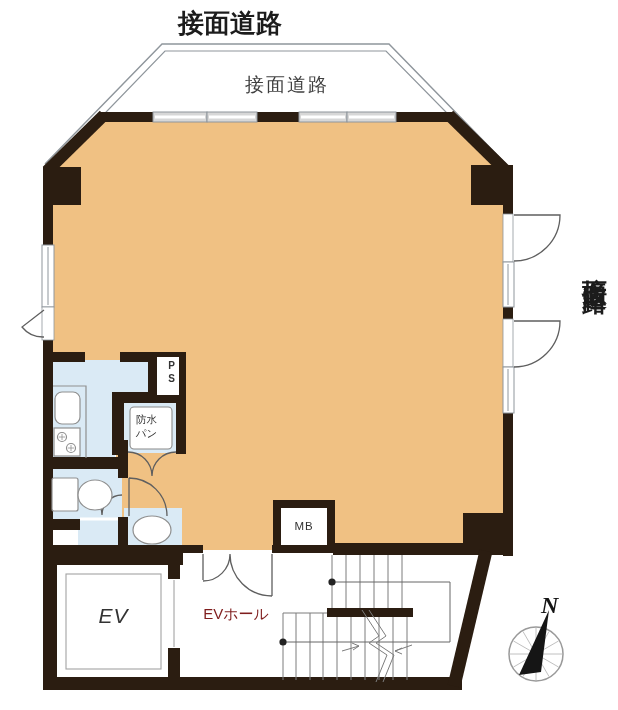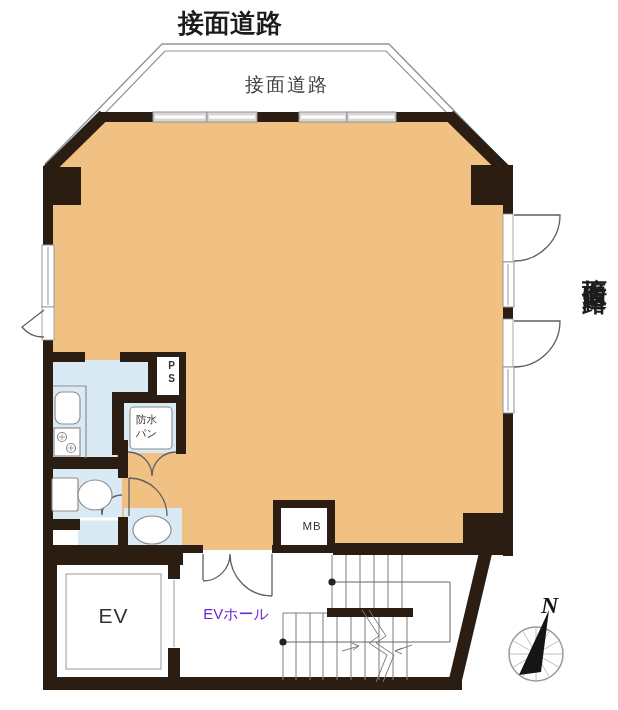--- a/index.html
+++ b/index.html
@@ -19,23 +19,23 @@
   .walk{stroke:#666;stroke-width:1;fill:none;}
   .lbl{position:absolute;color:#2b2b2b;white-space:nowrap;}
   .lbl-road-top{left:115px;top:6px;width:230px;text-align:center;font-size:26px;font-weight:700;color:var(--text);}
   .lbl-road-right{left:574px;top:258px;width:38px;font-size:25px;font-weight:700;color:var(--text);
       writing-mode:vertical-rl;text-orientation:upright;letter-spacing:4px;}
   .lbl-balcony{left:207px;top:72px;width:160px;text-align:center;font-size:19px;color:#3f3f3f;letter-spacing:2px;}
   .lbl-ps{left:159px;top:360px;width:18px;font-size:10px;font-weight:600;color:#333;
       writing-mode:vertical-rl;text-orientation:upright;letter-spacing:2px;text-align:center;}
   .lbl-bousui{left:132px;top:412px;width:29px;font-size:10.5px;line-height:1.35;color:#333;
       text-align:center;white-space:normal;word-break:break-all;}
-  .lbl-mb{left:288px;top:520px;width:48px;text-align:center;font-size:11.5px;color:#333;letter-spacing:1px;}
-  .lbl-ev{left:66px;top:604px;width:95px;text-align:center;font-size:21px;color:#333;letter-spacing:1px;}
-  .lbl-evhall{left:192px;top:605px;width:88px;text-align:center;font-size:15px;color:#6d28d9;}
+  .lbl-mb{left:280px;top:520px;width:48px;text-align:center;font-size:11.5px;color:#333;letter-spacing:1px;}
+  .lbl-ev{left:66px;top:604px;width:95px;text-align:center;font-size:21px;color:#333;letter-spacing:1px;font-style:italic;}
+  .lbl-evhall{left:192px;top:605px;width:88px;text-align:center;font-size:15px;color:#7f1d1d;}
   .lbl-north{left:541px;top:592px;font-size:24px;font-weight:700;font-style:italic;
       font-family:"Liberation Serif","DejaVu Serif",serif;color:#151515;}
 </style>
 </head>
 <body>
 
 <div class="stage">
 
 <svg width="618" height="710" viewBox="0 0 618 710">
 

